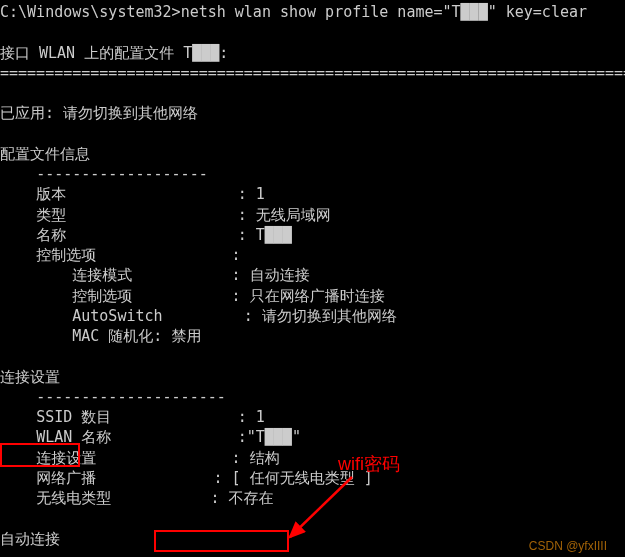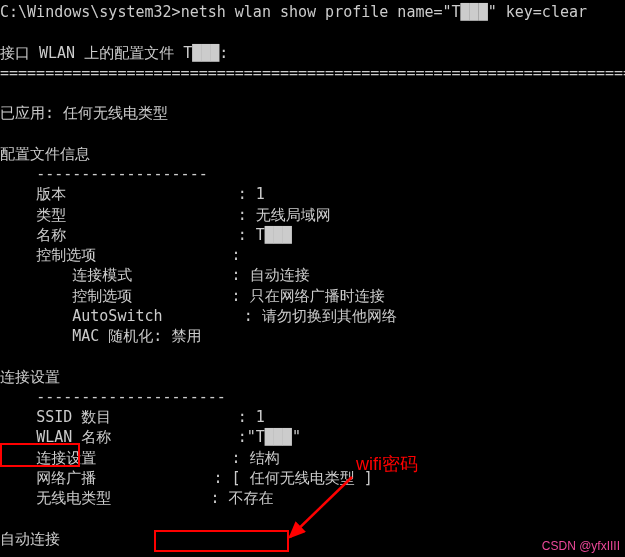--- a/index.html
+++ b/index.html
@@ -42,47 +42,47 @@
       left: 154px;
       top: 530px;
       width: 135px;
       height: 22px;
     }
     .red-text {
       position: absolute;
       color: #ff0000;
       font-size: 18px;
       font-family: 'SimSun', sans-serif;
-      left: 356px;
+      left: 338px;
       top: 452px;
     }
     .arrow {
       position: absolute;
       left: 282px;
       top: 472px;
       pointer-events: none;
     }
     .watermark {
       position: absolute;
-      right: 5px;
+      right: 18px;
       bottom: 3px;
-      color: #ec4899;
+      color: #a16207;
       font-size: 12px;
       font-family: sans-serif;
     }
   </style>
 </head>
 <body>
 
 <div class="ln"><span>C:\Windows\system32&gt;</span><span>netsh wlan show profile name="T███" key=clear</span></div>
 <div class="ln"> </div>
 <div class="ln">接口 WLAN 上的配置文件 T███:</div>
 <div class="ln divider">=======================================================================</div>
 <div class="ln"> </div>
-<div class="ln">已应用: 任何无线电类型</div>
+<div class="ln">已应用: 请勿切换到其他网络</div>
 <div class="ln"> </div>
 
 <div class="ln">配置文件信息</div>
 <div class="ln">    <span>-------------------</span></div>
 <div class="ln">    <span>版本</span>                   : <span>1</span></div>
 <div class="ln">    <span>类型</span>                   : <span>无线局域网</span></div>
 <div class="ln">    <span>名称</span>                   : <span>T███</span></div>
 <div class="ln">    <span>控制选项</span>               :</div>
 <div class="ln">        <span>连接模式</span>           : <span>自动连接</span></div>
 <div class="ln">        <span>控制选项</span>           : <span>只在网络广播时连接</span></div>

